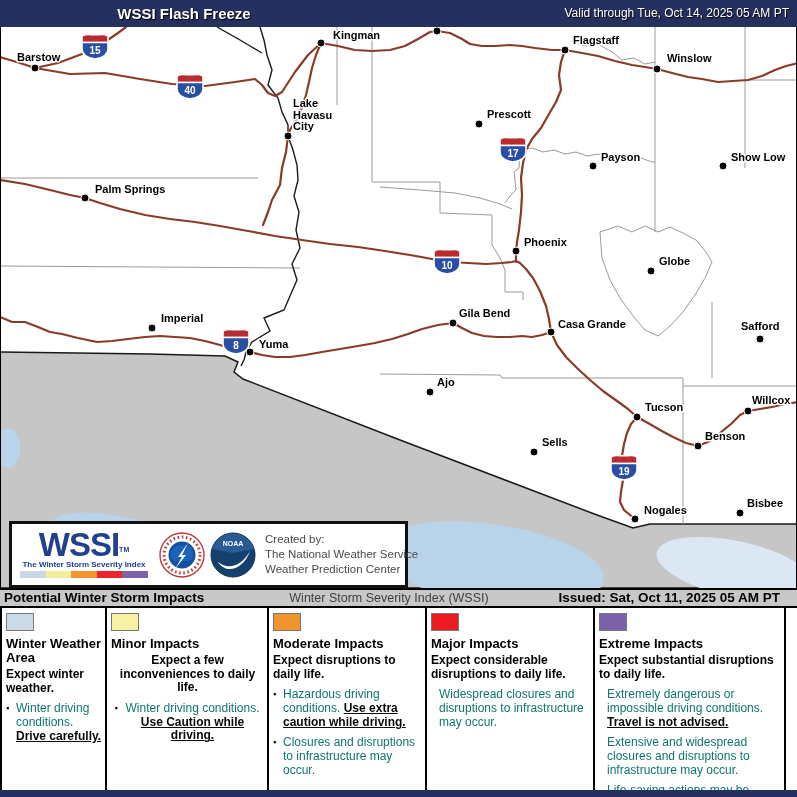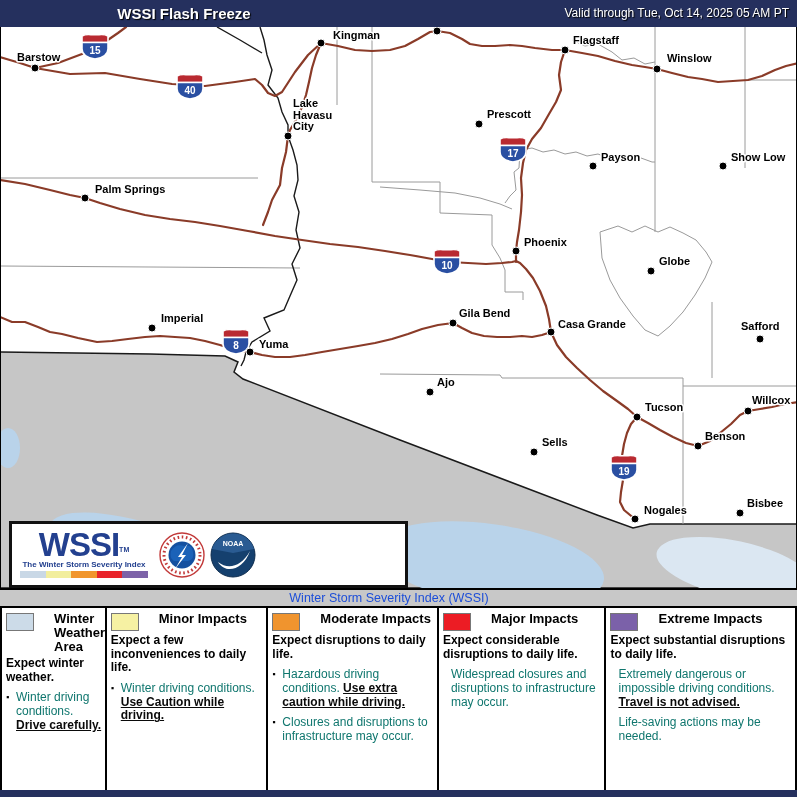--- a/index.html
+++ b/index.html
@@ -34,28 +34,28 @@
   .wssi-strip{display:flex;height:7px;margin:2px 6px 0 6px;}
   .wssi-strip span{flex:1;}
   .logo-svg{flex:0 0 auto;margin-left:5px;}
   .credit-text{margin-left:9px;color:#4a4a4a;font-size:11.5px;line-height:1.32;white-space:nowrap;}
   
   .statusbar{position:absolute;left:0;top:588px;width:797px;height:20px;background:#c8c8c8;
              border-top:2px solid #000;border-bottom:2px solid #000;box-sizing:border-box;}
   .sb-left{position:absolute;left:4px;top:0;font-weight:bold;font-size:13.5px;color:#000;
            line-height:16px;white-space:nowrap;}
   .sb-center{position:absolute;left:389px;top:0;transform:translateX(-50%);font-size:12.5px;
-             color:#1d4ed8;line-height:16px;white-space:nowrap;}
+             color:#404040;line-height:16px;white-space:nowrap;}
   .sb-right{position:absolute;right:17px;top:0;font-weight:bold;font-size:13.5px;color:#000;
             line-height:16px;white-space:nowrap;}
   
   .legend{position:absolute;left:0;top:608px;width:797px;height:182px;display:flex;background:#fff;
           border-left:2px solid #000;box-sizing:border-box;}
   .leg-col{border-right:2px solid #000;box-sizing:border-box;padding:4px 3px 0 4px;overflow:hidden;}
-  .leg-head{display:flex;align-items:flex-start;gap:20px;}
+  .leg-head{display:flex;align-items:flex-start;gap:6px;flex-direction:column;}
   .swatch{flex:0 0 auto;width:26px;height:16px;border:1px solid #777;margin-top:1px;}
   .leg-title{font-weight:bold;font-size:13px;line-height:1.08;color:#000;}
   .leg-lead{font-weight:bold;font-size:12px;line-height:1.14;color:#000;margin-top:3px;}
   .leg-item{display:flex;margin-top:7px;font-size:12px;line-height:1.14;}
   .leg-item .bullet{flex:0 0 10px;font-size:9px;line-height:13px;color:#000;}
   .leg-item.no-bullet{padding-left:8px;}
   .run-gray{color:#0f766e;}
   .run-bold{color:#0a0a0a;font-weight:bold;text-decoration:underline;}
   
   .bottombar{position:absolute;left:0;top:790px;width:797px;height:7px;background:#25305e;}
@@ -280,51 +280,58 @@
         <circle r="13.5" fill="#1450a0"></circle>
         <path d="M -11,-4 Q -6,-12 2,-9 Q 10,-11 11,-3 Q 13,4 6,6 L -8,6 Q -13,3 -11,-4 Z" fill="#1b62b8"></path>
         <path d="M 6,-12 L -4,2 L 0,2 L -7,14 L 4,0 L 0,0 Z" fill="#fff"></path>
       </svg>
       <svg class="logo-svg" width="46" height="46" viewBox="-23 -23 46 46">
         <circle r="22" fill="#15406e" stroke="#0e2c4e" stroke-width="1"></circle>
         <path d="M -21,-6 A 22 22 0 0 1 21,-6 L 0,-2 Z" fill="#2a5b92"></path>
         <text x="0" y="-9" text-anchor="middle" font-size="7" font-weight="bold" fill="#fff" font-family="Liberation Sans, sans-serif">NOAA</text>
         <path d="M -15,7 C -5,15 8,12 17,-4 C 10,16 -8,19 -15,7 Z" fill="#fff"></path>
       </svg>
+      <div class="credit-text">
+        <div>Created by:</div>
+        <div>The National Weather Service</div>
+        <div>Weather Prediction Center</div>
+      </div>
     </div>
   </div>
 
   <div class="statusbar">
+    <span class="sb-left">Potential Winter Storm Impacts</span>
     <span class="sb-center">Winter Storm Severity Index (WSSI)</span>
+    <span class="sb-right">Issued: Sat, Oct 11, 2025 05 AM PT</span>
   </div>
 
   <div class="legend" id="legend">
       <div class="leg-col" style="width: 105px;">
         <div class="leg-head">
           <span class="swatch" style="background: rgb(204, 219, 232);"></span>
           <span class="leg-title">Winter Weather Area</span>
         </div>
         <div class="leg-lead">Expect winter weather.</div>
         <div class="leg-item">
           <span class="bullet">▪</span>
           <span><span class="run-gray">Winter driving conditions. </span><span class="run-bold">Drive carefully.</span></span>
         </div>
       </div>
-      <div class="leg-col" style="width: 162px;">
+      <div class="leg-col" style="width: 162px; text-align: center;">
         <div class="leg-head">
           <span class="swatch" style="background: rgb(246, 241, 163);"></span>
           <span class="leg-title">Minor Impacts</span>
         </div>
         <div class="leg-lead">Expect a few inconveniences to daily life.</div>
         <div class="leg-item">
           <span class="bullet">▪</span>
           <span><span class="run-gray">Winter driving conditions. </span><span class="run-bold">Use Caution while driving.</span></span>
         </div>
       </div>
-      <div class="leg-col" style="width: 171px;">
+      <div class="leg-col" style="width: 158px;">
         <div class="leg-head">
           <span class="swatch" style="background: rgb(240, 148, 46);"></span>
           <span class="leg-title">Moderate Impacts</span>
         </div>
         <div class="leg-lead">Expect disruptions to daily life.</div>
         <div class="leg-item">
           <span class="bullet">▪</span>
           <span><span class="run-gray">Hazardous driving conditions. </span><span class="run-bold">Use extra caution while driving.</span></span>
         </div>
         <div class="leg-item">
@@ -345,19 +352,22 @@
       <div class="leg-col" style="width: 191px;">
         <div class="leg-head">
           <span class="swatch" style="background: rgb(123, 97, 169);"></span>
           <span class="leg-title">Extreme Impacts</span>
         </div>
         <div class="leg-lead">Expect substantial disruptions to daily life.</div>
         <div class="leg-item no-bullet">
           <span><span class="run-gray">Extremely dangerous or impossible driving conditions. </span><span class="run-bold">Travel is not advised.</span></span>
         </div>
         <div class="leg-item no-bullet">
+          <span><span class="run-gray">Extensive and widespread closures and disruptions to infrastructure may occur.</span></span>
+        </div>
+        <div class="leg-item no-bullet">
           <span><span class="run-gray">Life-saving actions may be needed.</span></span>
         </div>
       </div>
     </div>
 
   <div class="bottombar"></div>
 </div>
 
 </body></html>

